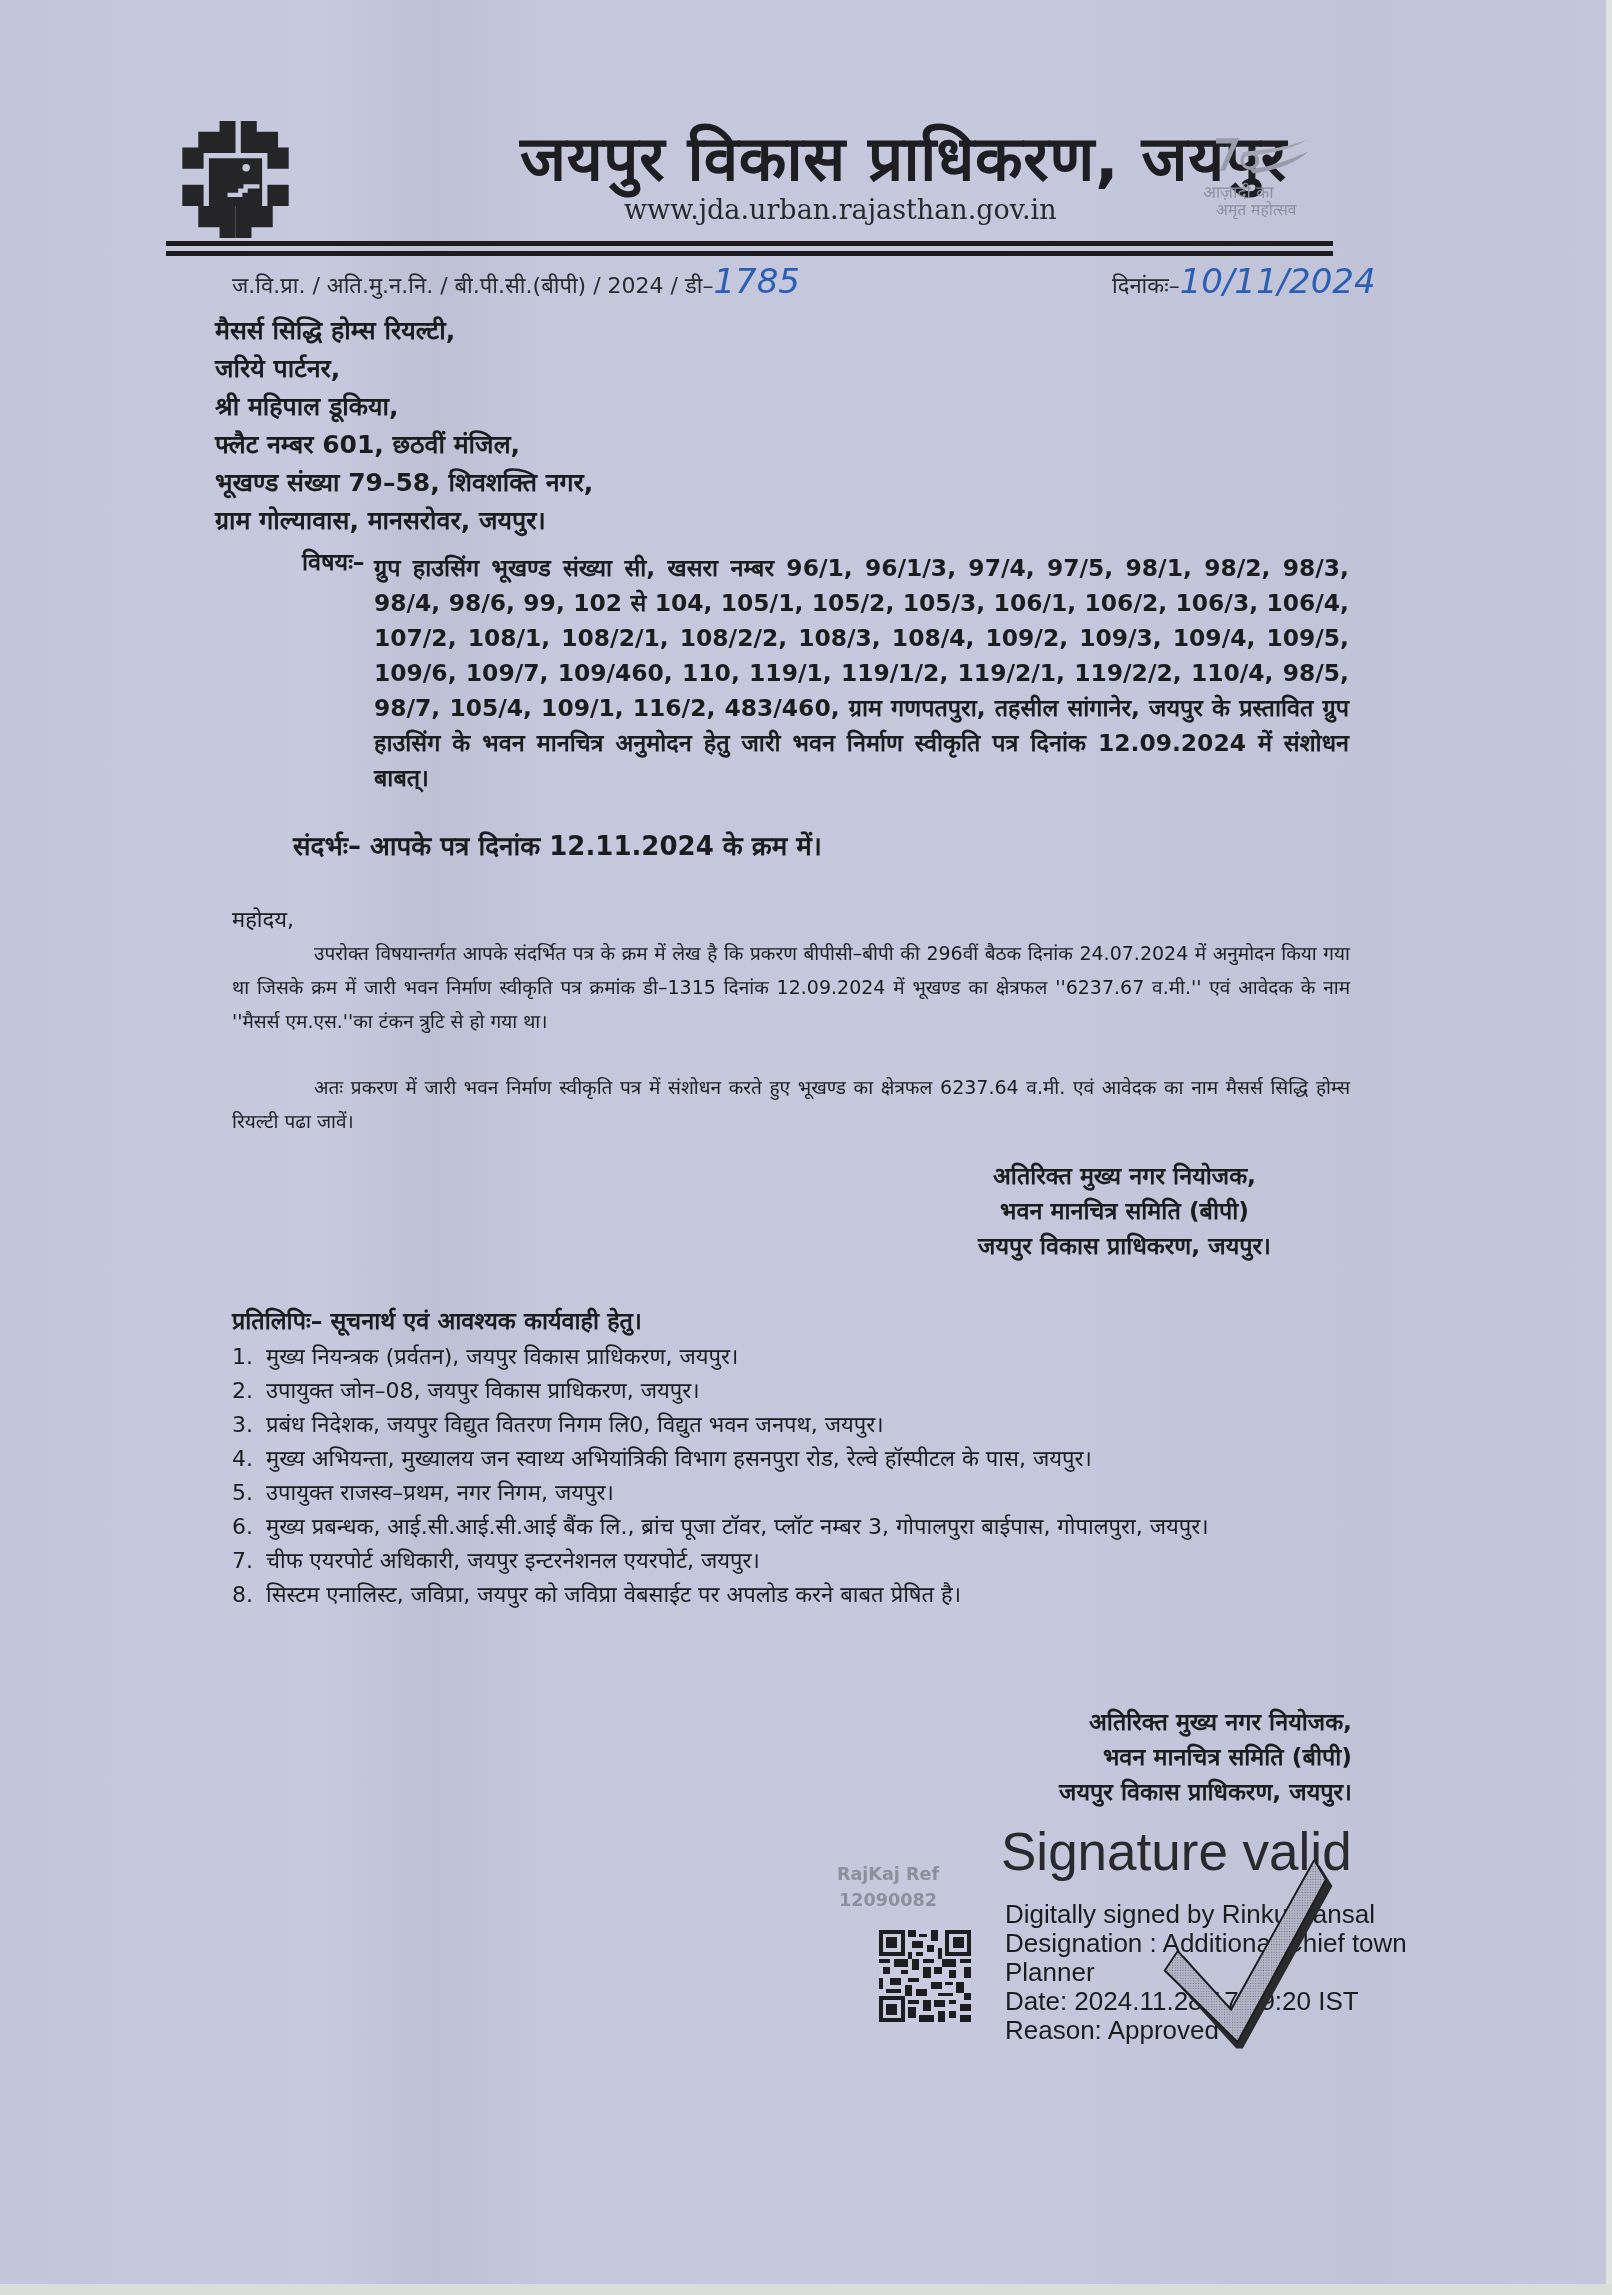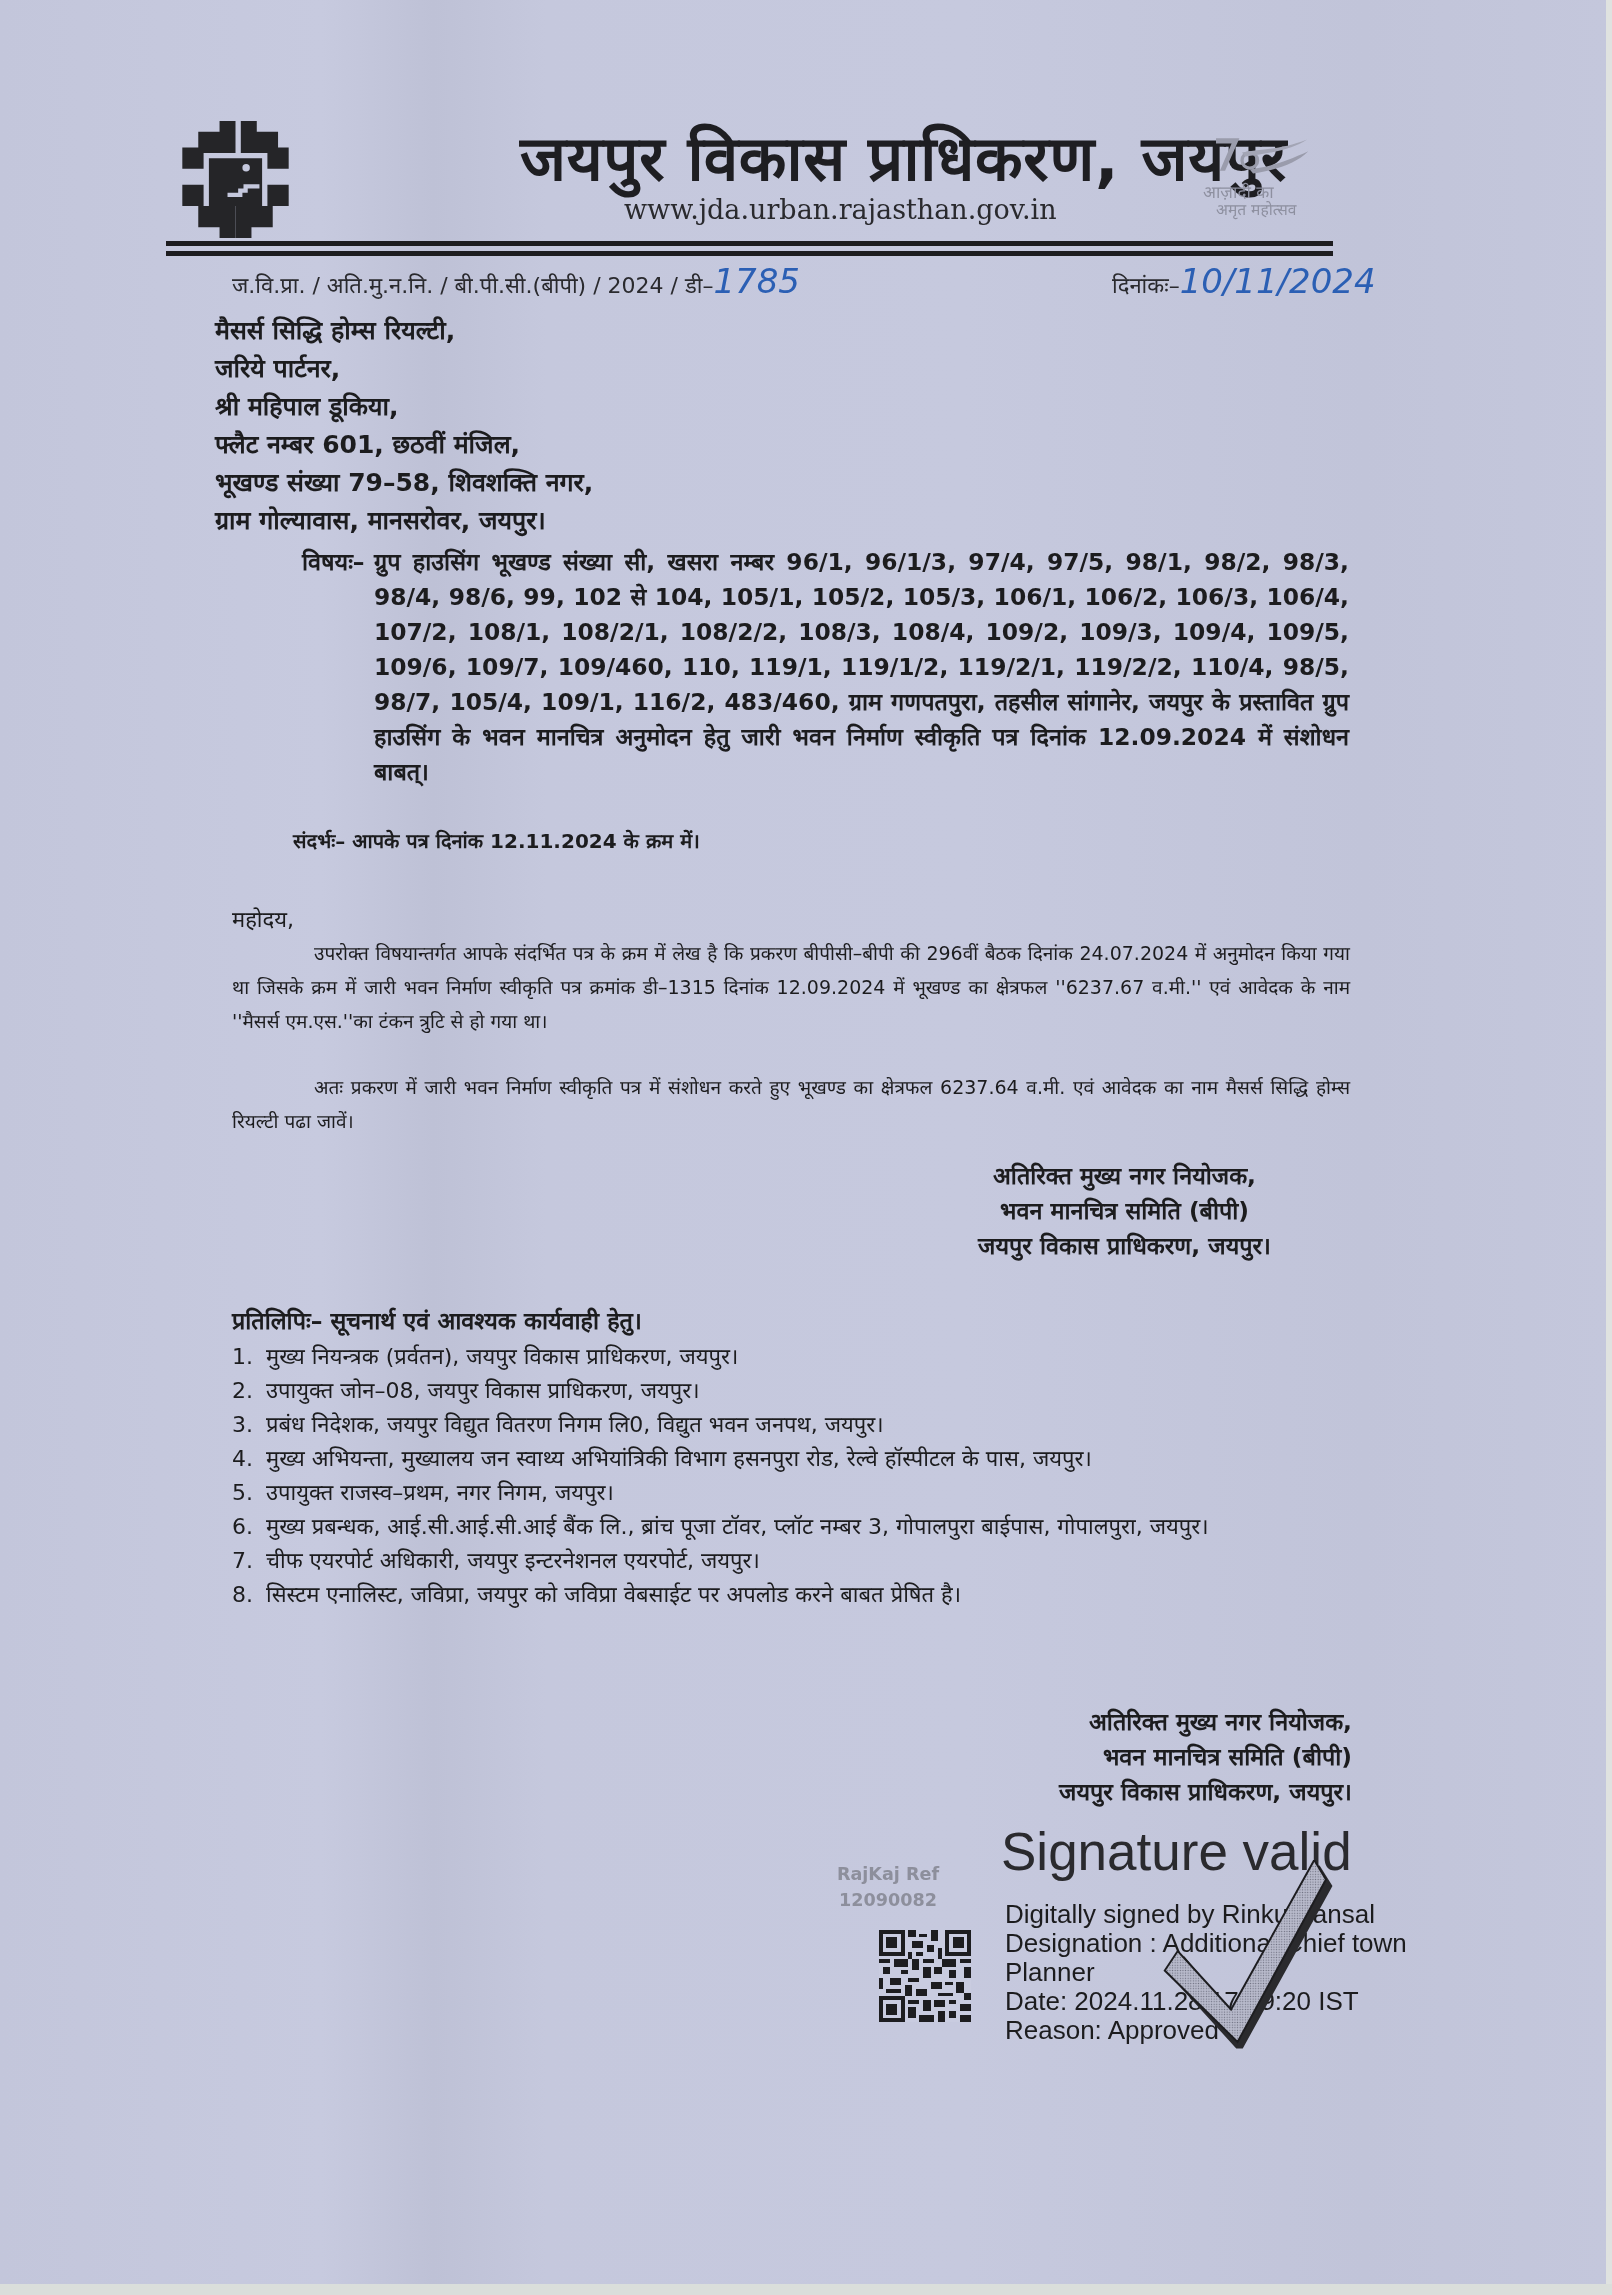--- a/index.html
+++ b/index.html
@@ -26,22 +26,22 @@
   
   .ref { left: 232px; top: 261px; font-size: 22px; white-space: nowrap; color: #2a2a2e; }
   .hand { color: #2b5fb4; font-family: "DejaVu Sans", sans-serif; font-style: italic; font-size: 34px; }
   .date-line { left: 1112px; top: 261px; font-size: 22px; white-space: nowrap; color: #2a2a2e; }
   
   .address { left: 215px; top: 312px; font-size: 25px; font-weight: bold; line-height: 38px; }
   .address div { white-space: nowrap; }
   
   .subject { left: 302px; top: 545px; width: 1047px; font-size: 23.4px; font-weight: bold; line-height: 35px; }
   .subject .lbl { position: absolute; left: 0; top: 0; white-space: nowrap; }
-  .subject .body { margin-left: 72px; text-align: justify; text-align-last: left; }
-  .reference { left: 293px; top: 827px; font-size: 20px; font-weight: bold; white-space: nowrap; }
+  .subject .body { margin-left: 72px; text-align: justify; text-align-last: left; margin-top: 6px; }
+  .reference { left: 293px; top: 827px; font-size: 26px; font-weight: bold; white-space: nowrap; }
   
   .salutation { left: 232px; top: 903px; font-size: 22px; }
   .para { left: 232px; width: 1118px; font-size: 19px; line-height: 34px; text-align: justify; text-align-last: left; }
   .para .indent { display: inline-block; width: 82px; }
   .p1 { top: 936px; }
   .p2 { top: 1070px; }
   
   .sig { left: 897px; top: 1159px; width: 455px; text-align: center; font-size: 23.4px; font-weight: bold; line-height: 35px; }
   .sig .closing { padding-left: 91px; }
   

